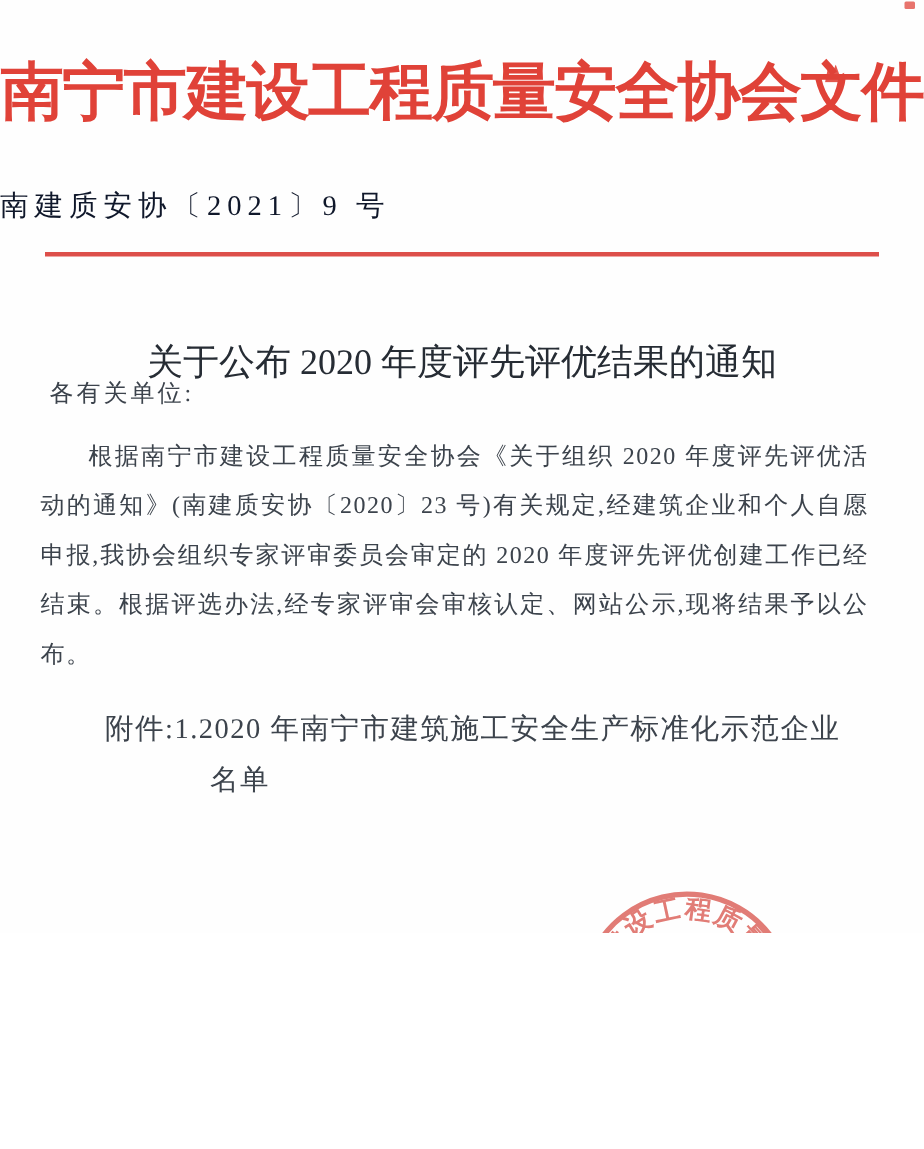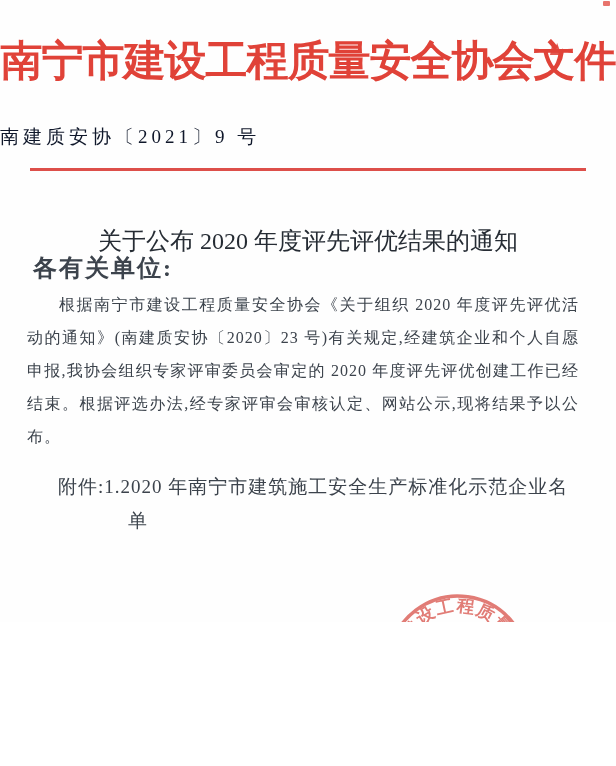--- a/index.html
+++ b/index.html
@@ -44,23 +44,22 @@
     text-align: center;
     font-size: 24px;
     font-weight: normal;
     color: #262c34;
     white-space: nowrap;
     margin-top: 32px;
   }
   .salutation {
     position: absolute;
     top: 252px; left: 33px;
-    font-size: 24px;
+    font-size: 16px;
     letter-spacing: 2px;
-    font-weight: bold;
   }
   .body-paragraph {
     position: absolute;
     top: 288px; left: 27px;
     width: 552px;
     font-size: 16px;
     line-height: 33px;
     text-align: justify;
     text-indent: 2em;
     letter-spacing: 1px;
@@ -70,20 +69,21 @@
     top: 470px; left: 58px;
     width: 520px;
     font-size: 19px;
     line-height: 34px;
     letter-spacing: 1px;
   }
   .attachment-item {
     padding-left: 70px;
     text-indent: -70px;
     max-width: 516px;
+    margin-left: 12px;
   }
   .signature {
     position: absolute;
     top: 641px; right: 46px;
     font-size: 20px;
     letter-spacing: 1.5px;
     color: #3c434c;
   }
   .doc-date {
     position: absolute;

